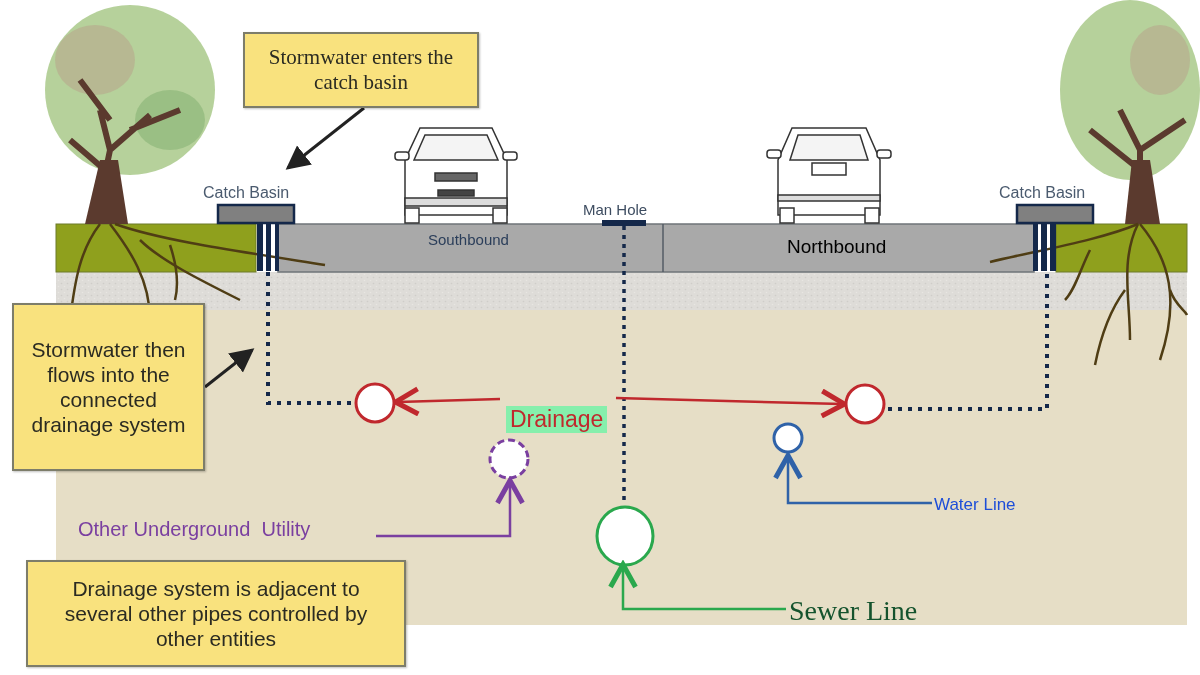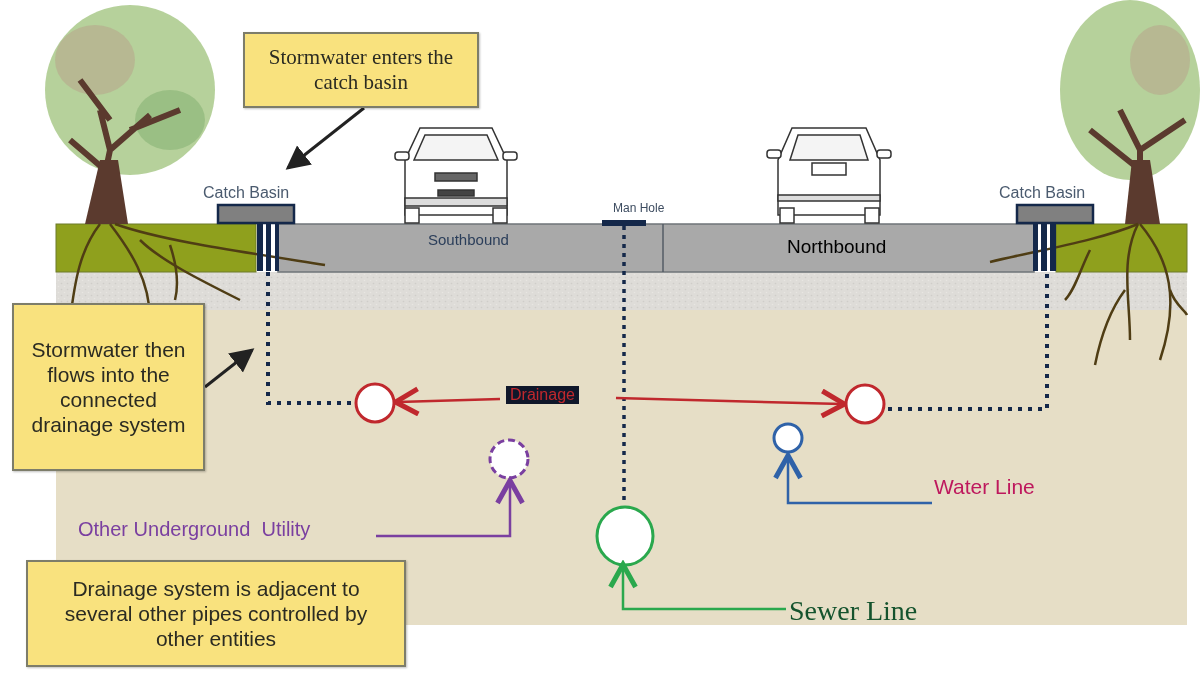--- a/index.html
+++ b/index.html
@@ -11,26 +11,26 @@
     color: #2b2b22; font-family: "Liberation Sans", sans-serif;
     text-align: center; display: flex; align-items: center; justify-content: center;
     box-sizing: border-box; line-height: 1.2;
   }
   #callout-top { left: 243px; top: 32px; width: 236px; height: 76px; font-size: 21px; font-family: Liberation Serif, serif; }
   #callout-left { left: 12px; top: 303px; width: 193px; height: 168px; font-size: 21px; padding: 13px 8px; }
   #callout-bottom { left: 11px; top: 560px; width: 380px; height: 107px; font-size: 21px; padding: 4px 14px; margin-left: 15px; }
   .lbl { position: absolute; font-family: "Liberation Sans", sans-serif; white-space: nowrap; }
   #lbl-catch-left { left: 203px; top: 184px; font-size: 16px; color: #4a5a6e; }
   #lbl-catch-right { left: 999px; top: 184px; font-size: 16px; color: #4a5a6e; }
-  #lbl-manhole { left: 613px; top: 201px; font-size: 12px; color: #3d4c60; }
+  #lbl-manhole { left: 583px; top: 201px; font-size: 15px; color: #3d4c60; }
   #lbl-south { left: 428px; top: 231px; font-size: 15px; color: #2b3e5a; }
   #lbl-north { left: 787px; top: 236px; font-size: 19px; color: #000000; }
-  #lbl-drainage { left: 506px; top: 386px; font-size: 16px; color: #c0282d; background: #0f172a; padding: 0 4px; }
+  #lbl-drainage { left: 506px; top: 406px; font-size: 23px; color: #c0282d; background: #86efac; padding: 0 4px; }
   #lbl-other { left: 78px; top: 518px; font-size: 20px; color: #7a3fa0; }
-  #lbl-water { left: 934px; top: 475px; font-size: 21px; color: #be185d; }
+  #lbl-water { left: 934px; top: 495px; font-size: 17px; color: #1d4ed8; }
   #lbl-sewer { left: 789px; top: 595px; font-size: 28px; color: #14532d; font-family: Liberation Serif, serif; }
 </style>
 </head>
 <body>
 
 <svg id="scene" viewBox="0 0 1200 675" xmlns="http://www.w3.org/2000/svg">
   <defs>
     <pattern id="gravel" width="6" height="6" patternUnits="userSpaceOnUse">
       <rect width="6" height="6" fill="#dedcd8"></rect>
       <circle cx="1.5" cy="1.5" r="0.8" fill="#cfcdc9"></circle>

